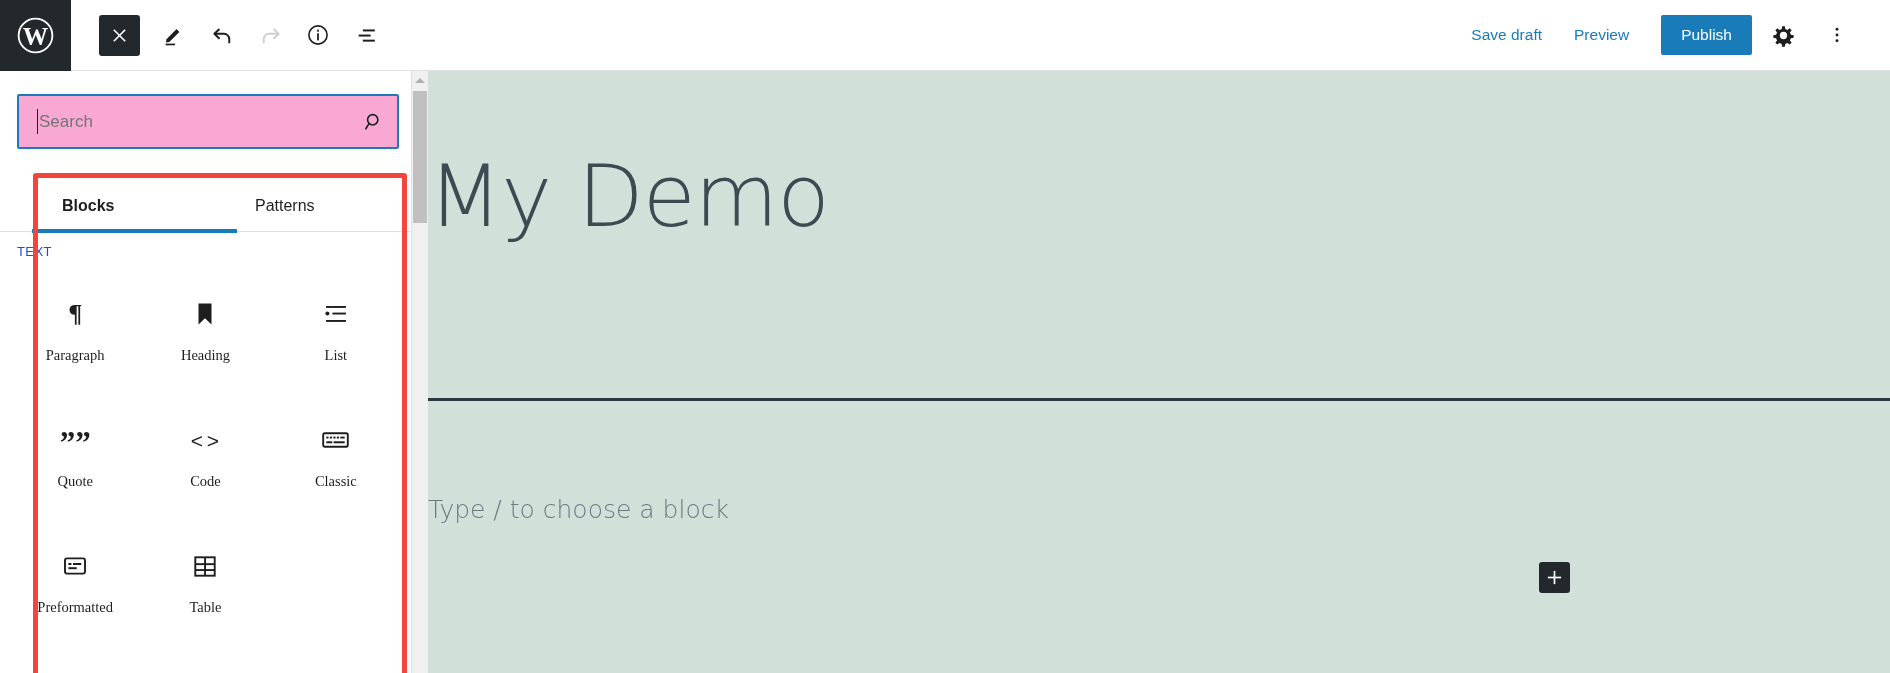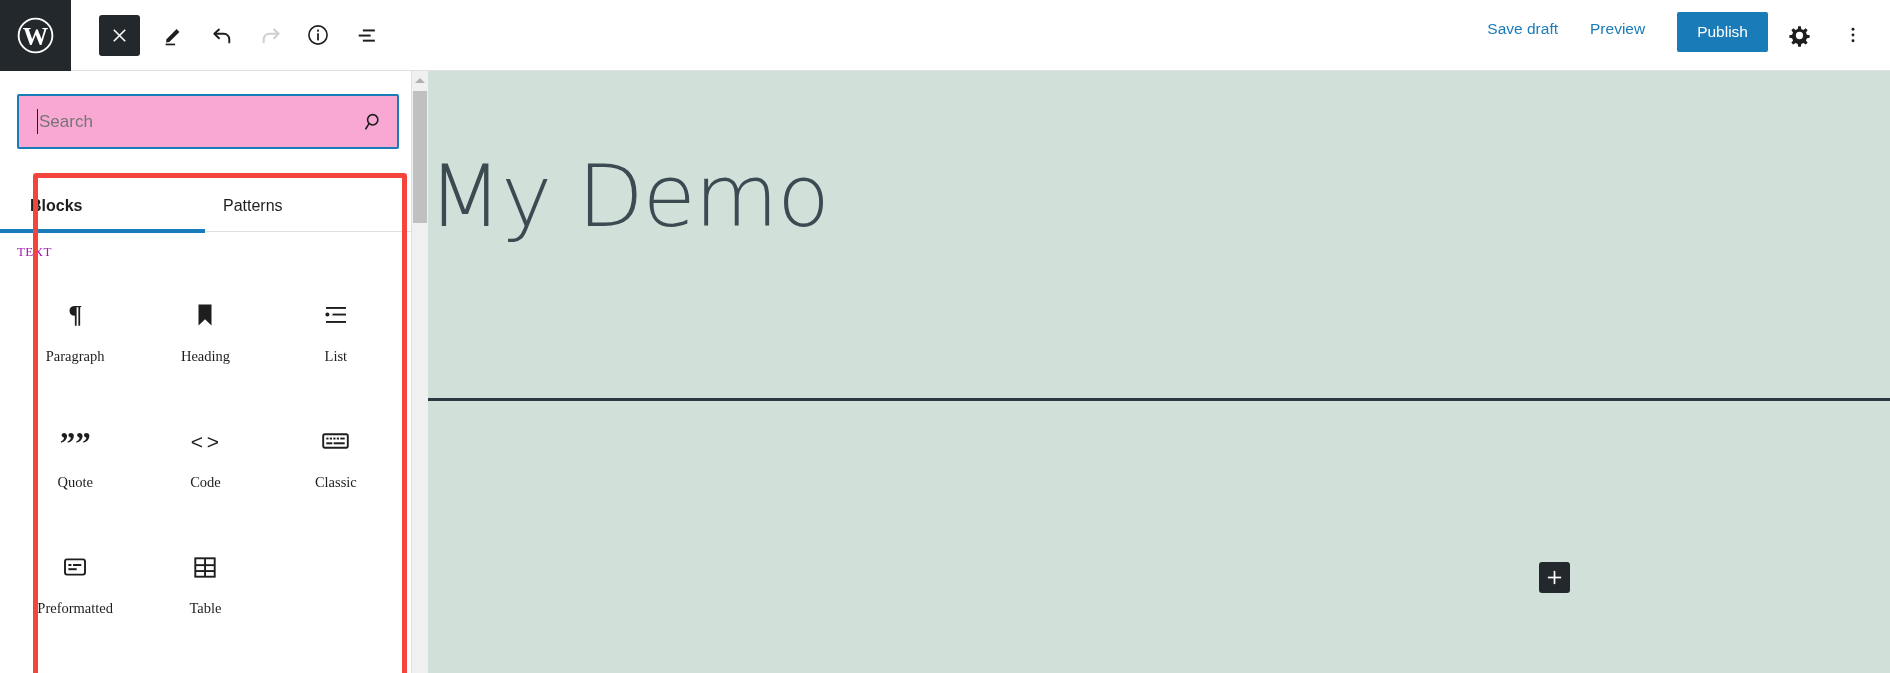--- a/index.html
+++ b/index.html
@@ -51,22 +51,22 @@
     background: #23282d;
     border-radius: 3px;
     width: 41px; height: 41px;
     margin-right: 12px;
   }
   .tool-btn svg { display: block; }
 
   .header-spacer { flex: 1 1 auto; }
 
   .header-right {
-    display: flex; align-items: flex-start;
-    padding-right: 14px;
+    display: flex; align-items: center;
+    padding-right: 30px;
     gap: 0;
     flex: 0 0 auto;
   }
   .link-btn {
     background: none; border: none;
     color: #1a7bb9;
     font-size: 15.5px;
     font-family: "Liberation Sans", sans-serif;
     cursor: pointer;
     padding: 8px 16px;
@@ -157,43 +157,42 @@
     flex: 0 0 auto;
     display: flex; align-items: center;
     background: none; border: none;
     font-size: 16px;
     font-family: "Liberation Sans", sans-serif;
     color: #1e1e1e;
     cursor: pointer;
     position: relative;
     height: 53px;
   }
-  #tab-blocks { width: 205px; padding-left: 30px; font-weight: bold; }
+  #tab-blocks { width: 205px; padding-left: 30px; font-weight: bold; margin-left: 32px; }
   #tab-patterns { width: 206px; padding-left: 18px; }
   #tab-blocks::after {
     content: "";
     position: absolute;
     left: 0; bottom: -1px;
     width: 205px; height: 4px;
     background: #1a7bb9;
   }
 
   
   #blocks-scroll {
     position: absolute;
     top: 162px; left: 0;
     width: 411px; height: 503px;
     overflow: hidden;
   }
   .category-label {
     font-size: 13px;
-    color: #a21caf;
+    color: #1d4ed8;
     letter-spacing: 0.4px;
     padding: 11px 0 0 17px;
-    font-family: Liberation Serif, serif;
   }
   .blocks-grid {
     display: grid;
     grid-template-columns: repeat(3, 1fr);
     padding: 0 10px;
     margin-top: 12px;
   }
   .block-item {
     height: 126px;
     display: flex;
@@ -538,20 +537,23 @@
     <div id="sb-up-arrow"></div>
     <div id="sb-thumb"></div>
   </div>
 
   <div id="canvas">
 
     <div id="post-title">My Demo</div>
 
     <div id="title-separator"></div>
 
+    <div id="block-placeholder">
+      <div id="placeholder-text">Type / to choose a block</div>
+    </div>
 
     <button id="add-block-button">
       <svg width="17" height="17" viewBox="0 0 18 18">
         <rect x="8.1" y="2.0" width="1.8" height="14" fill="#ffffff"></rect>
         <rect x="2.0" y="8.1" width="14" height="1.8" fill="#ffffff"></rect>
       </svg>
     </button>
 
   </div>
 </div>

